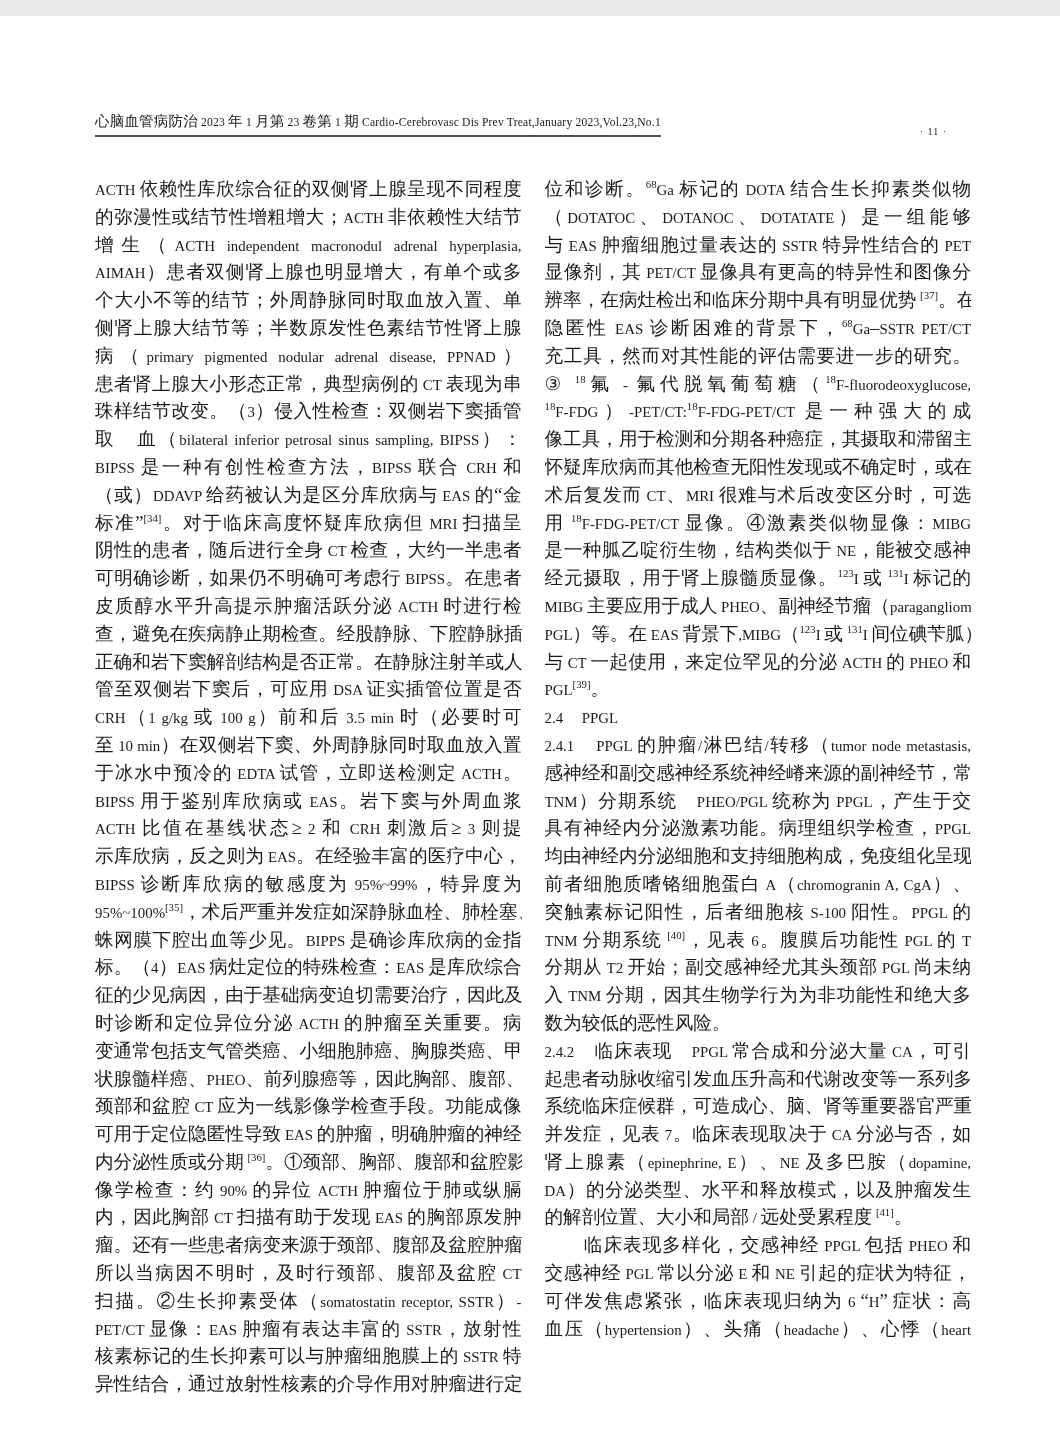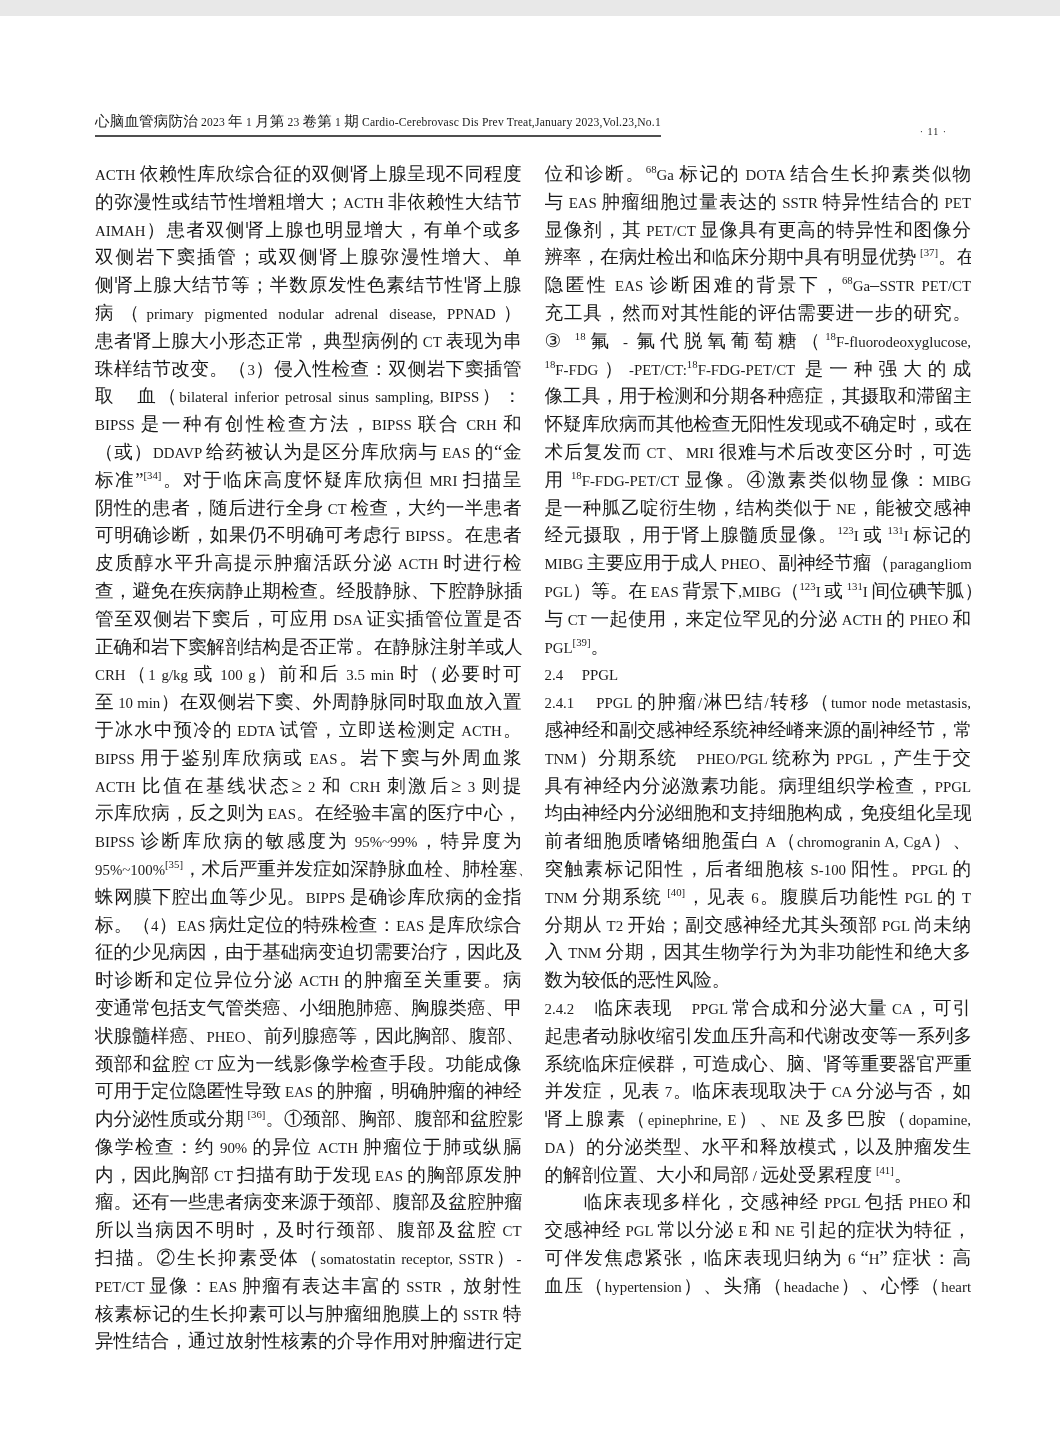--- a/index.html
+++ b/index.html
@@ -11,21 +11,21 @@
   .hdr{
     position:absolute;left:95px;top:96px;width:876px;
     display:flex;justify-content:space-between;align-items:flex-end;
   }
   .journal-line{
     font-size:14.5px;letter-spacing:.2px;
     border-bottom:2px solid #4f4f4f;padding-bottom:4px;white-space:nowrap;
   }
   .page-num{font-size:10px;padding-right:24px;letter-spacing:1px;}
   .columns{
-    position:absolute;left:95px;top:144px;width:876px;
+    position:absolute;left:95px;top:159px;width:876px;
     display:flex;gap:23px;
   }
   .column{width:430px;overflow:hidden;}
   .line{
     height:27.8px;line-height:27.8px;font-size:18.6px;
     text-align:justify;text-align-last:justify;-moz-text-align-last:justify;
     overflow:hidden;white-space:nowrap;
   }
   .line.flush{text-align-last:left;-moz-text-align-last:left;}
   .line .lat,.journal-line .lat{font-size:0.8em;}
@@ -36,36 +36,37 @@
 
 <div class="page">
   <div class="hdr">
     <div class="journal-line">心脑血管病防治<span class="lat"> 2023 </span>年<span class="lat"> 1 </span>月第<span class="lat"> 23 </span>卷第<span class="lat"> 1 </span>期<span class="lat"> Cardio-Cerebrovasc Dis Prev Treat,January 2023,Vol.23,No.1</span></div>
     <div class="page-num">· 11 ·</div>
   </div>
   <div class="columns">
     <div class="column" id="col-left">
         <div class="line"><span class="lat">ACTH </span>依赖性库欣综合征的双侧肾上腺呈现不同程度</div>
         <div class="line">的弥漫性或结节性增粗增大；<span class="lat">ACTH </span>非依赖性大结节</div>
+        <div class="line">增生（<span class="lat">ACTH independent macronodul adrenal hyperplasia,</span></div>
         <div class="line"><span class="lat">AIMAH</span>）患者双侧肾上腺也明显增大，有单个或多</div>
-        <div class="line">双侧岩下窦插管；或双侧肾上腺弥漫性增大、单</div>
+        <div class="line">个大小不等的结节；外周静脉同时取血放入置、单</div>
         <div class="line">侧肾上腺大结节等；半数原发性色素结节性肾上腺</div>
         <div class="line">病（<span class="lat">primary pigmented nodular adrenal disease, PPNAD</span>）</div>
         <div class="line">患者肾上腺大小形态正常，典型病例的<span class="lat"> CT </span>表现为串</div>
         <div class="line">珠样结节改变。（<span class="lat">3</span>）侵入性检查：双侧岩下窦插管</div>
         <div class="line">取　血（<span class="lat">bilateral inferior petrosal sinus sampling, BIPSS</span>）：</div>
         <div class="line"><span class="lat">BIPSS </span>是一种有创性检查方法，<span class="lat">BIPSS </span>联合<span class="lat"> CRH </span>和</div>
         <div class="line">（或）<span class="lat">DDAVP </span>给药被认为是区分库欣病与<span class="lat"> EAS </span>的“金</div>
         <div class="line">标准”<sup>[34]</sup>。对于临床高度怀疑库欣病但<span class="lat"> MRI </span>扫描呈</div>
         <div class="line">阴性的患者，随后进行全身<span class="lat"> CT </span>检查，大约一半患者</div>
         <div class="line">可明确诊断，如果仍不明确可考虑行<span class="lat"> BIPSS</span>。在患者</div>
         <div class="line">皮质醇水平升高提示肿瘤活跃分泌<span class="lat"> ACTH </span>时进行检</div>
         <div class="line">查，避免在疾病静止期检查。经股静脉、下腔静脉插</div>
+        <div class="line">正确和岩下窦解剖结构是否正常。在静脉注射羊或人</div>
         <div class="line">管至双侧岩下窦后，可应用<span class="lat"> DSA </span>证实插管位置是否</div>
-        <div class="line">正确和岩下窦解剖结构是否正常。在静脉注射羊或人</div>
         <div class="line"><span class="lat">CRH</span>（<span class="lat">1 g/kg </span>或<span class="lat"> 100 g</span>）前和后<span class="lat"> 3.5 min </span>时（必要时可</div>
         <div class="line">至<span class="lat"> 10 min</span>）在双侧岩下窦、外周静脉同时取血放入置</div>
         <div class="line">于冰水中预冷的<span class="lat"> EDTA </span>试管，立即送检测定<span class="lat"> ACTH</span>。</div>
         <div class="line"><span class="lat">BIPSS </span>用于鉴别库欣病或<span class="lat"> EAS</span>。岩下窦与外周血浆</div>
         <div class="line"><span class="lat">ACTH </span>比值在基线状态≥<span class="lat"> 2 </span>和<span class="lat"> CRH </span>刺激后≥<span class="lat"> 3 </span>则提</div>
         <div class="line">示库欣病，反之则为<span class="lat"> EAS</span>。在经验丰富的医疗中心，</div>
         <div class="line"><span class="lat">BIPSS </span>诊断库欣病的敏感度为<span class="lat"> 95%~99%</span>，特异度为</div>
         <div class="line"><span class="lat">95%~100%</span><sup>[35]</sup>，术后严重并发症如深静脉血栓、肺栓塞、</div>
         <div class="line">蛛网膜下腔出血等少见。<span class="lat">BIPPS </span>是确诊库欣病的金指</div>
         <div class="line">标。（<span class="lat">4</span>）<span class="lat">EAS </span>病灶定位的特殊检查：<span class="lat">EAS </span>是库欣综合</div>
@@ -80,20 +81,21 @@
         <div class="line">内，因此胸部<span class="lat"> CT </span>扫描有助于发现<span class="lat"> EAS </span>的胸部原发肿</div>
         <div class="line">瘤。还有一些患者病变来源于颈部、腹部及盆腔肿瘤，</div>
         <div class="line">所以当病因不明时，及时行颈部、腹部及盆腔<span class="lat"> CT</span></div>
         <div class="line">扫描。②生长抑素受体（<span class="lat">somatostatin receptor, SSTR</span>）<span class="lat">-</span></div>
         <div class="line"><span class="lat">PET/CT </span>显像：<span class="lat">EAS </span>肿瘤有表达丰富的<span class="lat"> SSTR</span>，放射性</div>
         <div class="line">核素标记的生长抑素可以与肿瘤细胞膜上的<span class="lat"> SSTR </span>特</div>
         <div class="line">异性结合，通过放射性核素的介导作用对肿瘤进行定</div>
       </div>
     <div class="column" id="col-right">
         <div class="line">位和诊断。<sup>68</sup><span class="lat">Ga </span>标记的<span class="lat"> DOTA </span>结合生长抑素类似物</div>
+        <div class="line">（<span class="lat">DOTATOC</span>、<span class="lat">DOTANOC</span>、<span class="lat">DOTATATE</span>）是一组能够</div>
         <div class="line">与<span class="lat"> EAS </span>肿瘤细胞过量表达的<span class="lat"> SSTR </span>特异性结合的<span class="lat"> PET</span></div>
         <div class="line">显像剂，其<span class="lat"> PET/CT </span>显像具有更高的特异性和图像分</div>
         <div class="line">辨率，在病灶检出和临床分期中具有明显优势<span class="lat"> </span><sup>[37]</sup>。在</div>
         <div class="line">隐匿性<span class="lat"> EAS </span>诊断困难的背景下，<sup>68</sup><span class="lat">Ga</span>–<span class="lat">SSTR PET/CT</span></div>
         <div class="line">充工具，然而对其性能的评估需要进一步的研究。</div>
         <div class="line">③<span class="lat"> </span><sup>18</sup>氟<span class="lat"> - </span>氟代脱氧葡萄糖（<sup>18</sup><span class="lat">F-fluorodeoxyglucose,</span></div>
         <div class="line"><sup>18</sup><span class="lat">F-FDG</span>）<span class="lat">-PET/CT:</span><sup>18</sup><span class="lat">F-FDG-PET/CT </span>是一种强大的成</div>
         <div class="line">像工具，用于检测和分期各种癌症，其摄取和滞留主</div>
         <div class="line">怀疑库欣病而其他检查无阳性发现或不确定时，或在</div>
         <div class="line">术后复发而<span class="lat"> CT</span>、<span class="lat">MRI </span>很难与术后改变区分时，可选</div>

